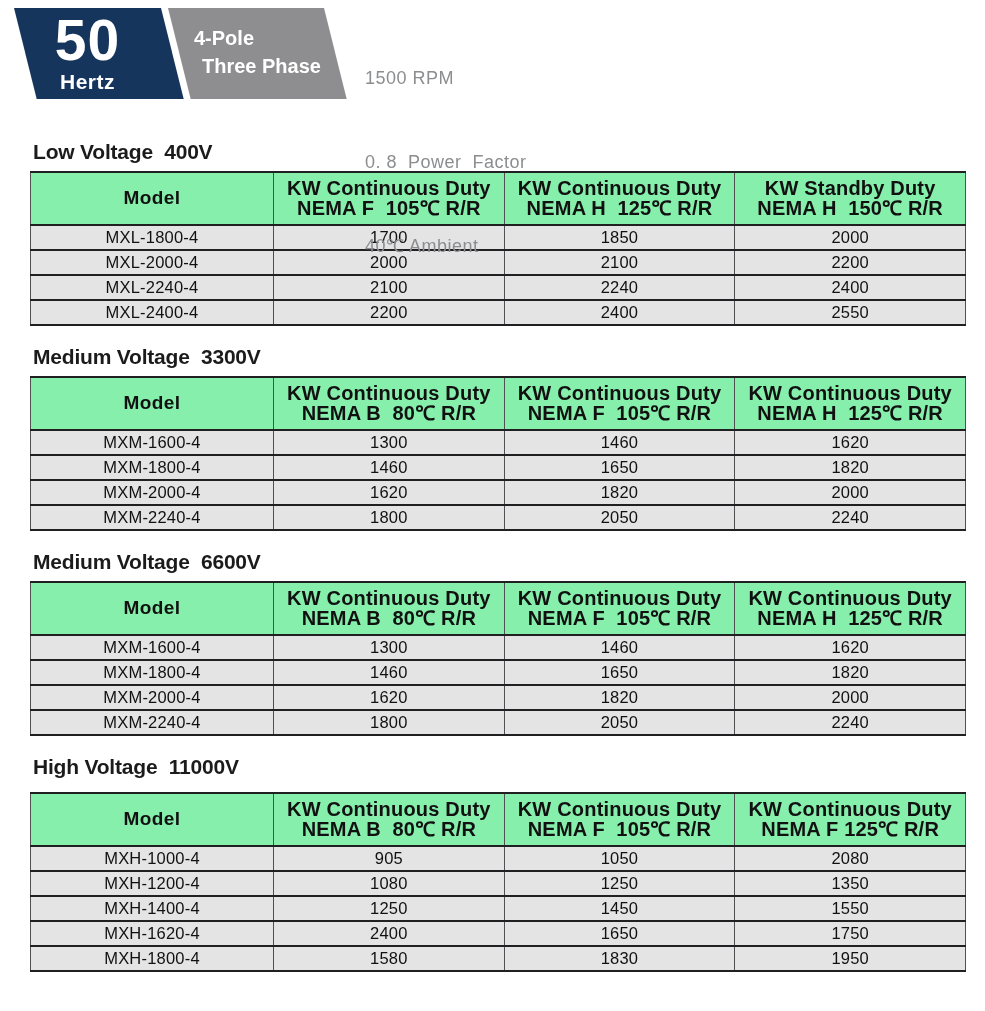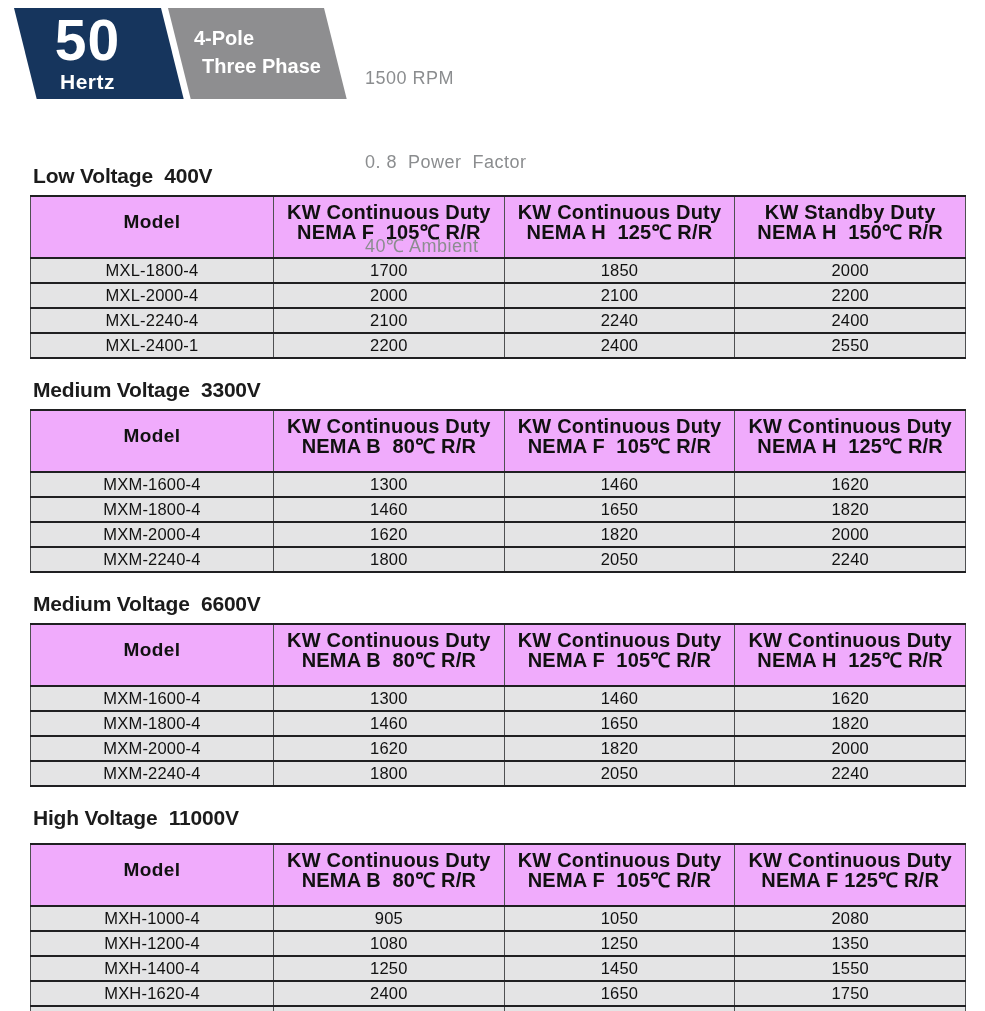--- a/index.html
+++ b/index.html
@@ -50,42 +50,42 @@
     color: #8b8d8f;
     white-space: pre-wrap;
     letter-spacing: 0.5px;
   }
   
   .sections {
     margin-left: 30px;
     width: 936px;
   }
   .section { margin-top: 19px; }
-  .section:first-child { margin-top: 64px; }
+  .section:first-child { margin-top: 40px; }
   .section:nth-child(4) .spec-table { margin-top: 13px; }
   .section-title {
     font-size: 21px;
     font-weight: bold;
     color: #1b1b1b;
     margin: 0 0 7px 3px;
     white-space: pre-wrap;
     letter-spacing: -0.2px;
   }
   .spec-table {
     width: 936px;
     border-collapse: collapse;
     table-layout: fixed;
   }
   .spec-table th {
-    background: #f0abfc;
+    background: #86efac;
     border: 1.6px solid #4f5052;
     border-top: 2.2px solid #202022;
     border-bottom: 2.4px solid #202022;
     font-weight: bold;
-    padding: 5px 0 15px 0;
+    padding: 5px 0 6px 0;
     text-align: center;
     vertical-align: middle;
   }
   .spec-table th:first-child { width: 242px; }
   .th-line {
     font-size: 20px;
     line-height: 20px;
     white-space: pre;
     letter-spacing: 0.2px;
   }
@@ -161,21 +161,21 @@
             <td>2100</td>
             <td>2200</td>
           </tr>
           <tr>
             <td>MXL-2240-4</td>
             <td>2100</td>
             <td>2240</td>
             <td>2400</td>
           </tr>
           <tr>
-            <td>MXL-2400-1</td>
+            <td>MXL-2400-4</td>
             <td>2200</td>
             <td>2400</td>
             <td>2550</td>
           </tr>
         </tbody>
     </table>
   </section>
 
   <section class="section">
     <h2 class="section-title">Medium Voltage  3300V</h2>

